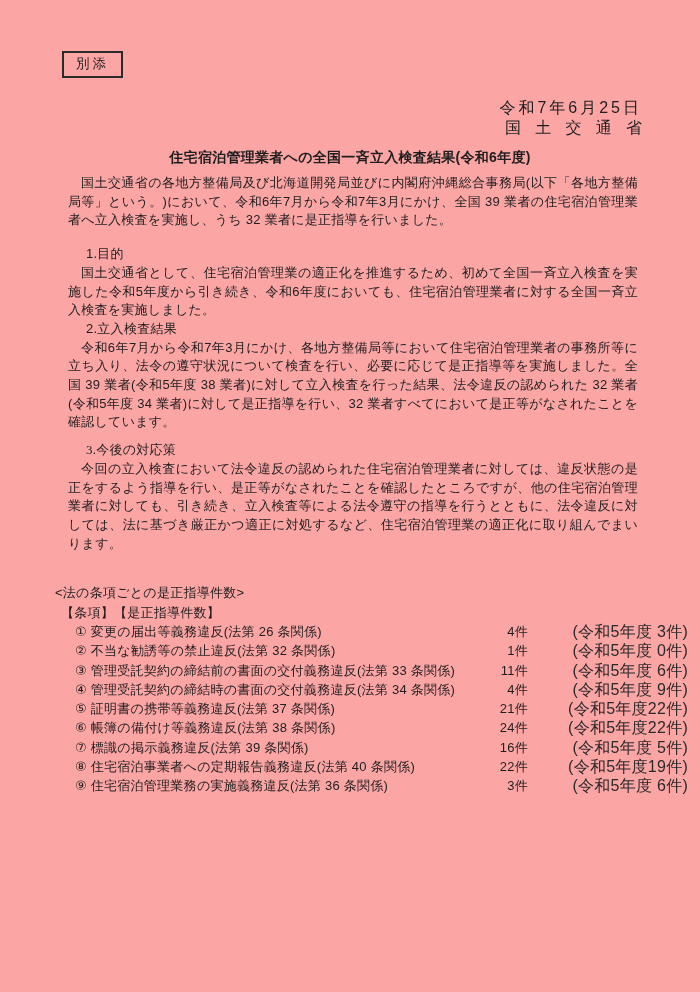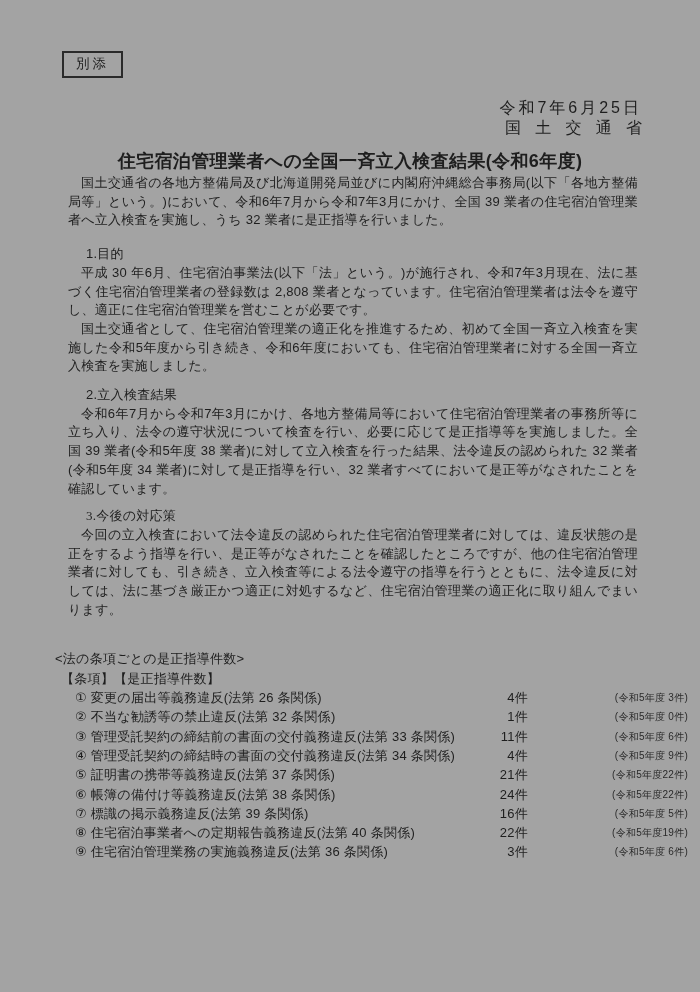--- a/index.html
+++ b/index.html
@@ -4,21 +4,21 @@
 <style>
   * { margin:0; padding:0; box-sizing:border-box; }
   html,body { background:#ffffff; }
   body {
     width:700px; height:992px;
     font-family:"Liberation Sans","DejaVu Sans",sans-serif;
     color:#1e1e1e;
     position:relative;
     overflow:hidden;
   }
-  .page { position:absolute; inset:0; width:700px; height:992px; background:#a3a3a3; }
+  .page { position:absolute; inset:0; width:700px; height:992px; background:#fca5a5; }
 
   .attach-box {
     position:absolute; left:62px; top:51px;
     border:2px solid #2a2a2a;
     padding:4px 12px 5px 12px;
     font-size:13.5px; letter-spacing:3px; line-height:1;
   }
 
   .head-right {
     position:absolute; top:98px; right:58px;
@@ -26,45 +26,45 @@
   }
   .date-line { letter-spacing:3px; white-space:nowrap; }
   .agency-line {
     display:inline-block; width:137px;
     text-align:justify; text-align-last:justify;
     white-space:nowrap; letter-spacing:0;
   }
 
   .doc-title {
     position:absolute; top:149px; left:0; width:700px;
-    text-align:center; font-size:18px; font-weight:bold;
+    text-align:center; font-size:14px; font-weight:bold;
     letter-spacing:0.02em;
   }
 
   .content {
     position:absolute; left:55px; top:174px; width:633px;
     font-size:13px; line-height:18.7px; letter-spacing:0.02em;
   }
   .body-block { padding-left:13px; padding-right:50px; }
   .para { text-indent:1em; text-align:justify; }
-  .section { margin-top:10px; }
+  .section { }
   .section-heading { padding-left:18px; }
   .intro-block { }
   .sec1 { margin-top:15px; }
   .sec3 { margin-top:9px;font-family:Liberation Serif, serif; }
 
   .violation-list { margin-top:30px; font-size:13px; line-height:19.3px; }
   .vl-title { padding-left:0; }
   .vl-header { display:flex; justify-content:flex-start; }
   .vl-header-left { padding-left:6px; }
   .vl-header-right { margin-right:48px; }
   .vl-row { display:flex; align-items:center; }
   .vl-label { flex:1; padding-left:20px; white-space:nowrap; overflow:hidden; }
   .vl-count { width:36px; text-align:right; white-space:nowrap; }
-  .vl-prev { width:150px; margin-left:10px; text-align:right; font-size:10px; white-space:nowrap; color:#2a2a2a; }
+  .vl-prev { width:150px; margin-left:10px; text-align:right; font-size:16px; white-space:nowrap; color:#2a2a2a; }
 </style>
 </head>
 <body>
 
 <div class="page">
 
   <div class="attach-box">
     <span>別添</span>
   </div>
 
@@ -76,21 +76,20 @@
   <div class="doc-title">住宅宿泊管理業者への全国一斉立入検査結果(令和6年度)</div>
 
   <div class="content">
 
     <div class="body-block intro-block">
       <p class="para">国土交通省の各地方整備局及び北海道開発局並びに内閣府沖縄総合事務局(以下「各地方整備局等」という。)において、令和6年7月から令和7年3月にかけ、全国 39 業者の住宅宿泊管理業者へ立入検査を実施し、うち 32 業者に是正指導を行いました。</p>
     </div>
 
     <div class="section sec1 body-block">
       <div class="section-heading">1.目的</div>
-      <p class="para">平成 30 年6月、住宅宿泊事業法(以下「法」という。)が施行され、令和7年3月現在、法に基づく住宅宿泊管理業者の登録数は 2,808 業者となっています。住宅宿泊管理業者は法令を遵守し、適正に住宅宿泊管理業を営むことが必要です。</p>
       <p class="para">国土交通省として、住宅宿泊管理業の適正化を推進するため、初めて全国一斉立入検査を実施した令和5年度から引き続き、令和6年度においても、住宅宿泊管理業者に対する全国一斉立入検査を実施しました。</p>
     </div>
 
     <div class="section body-block">
       <div class="section-heading">2.立入検査結果</div>
       <p class="para">令和6年7月から令和7年3月にかけ、各地方整備局等において住宅宿泊管理業者の事務所等に立ち入り、法令の遵守状況について検査を行い、必要に応じて是正指導等を実施しました。全国 39 業者(令和5年度 38 業者)に対して立入検査を行った結果、法令違反の認められた 32 業者(令和5年度 34 業者)に対して是正指導を行い、32 業者すべてにおいて是正等がなされたことを確認しています。</p>
     </div>
 
     <div class="section sec3 body-block">
       <div class="section-heading">3.今後の対応策</div>

